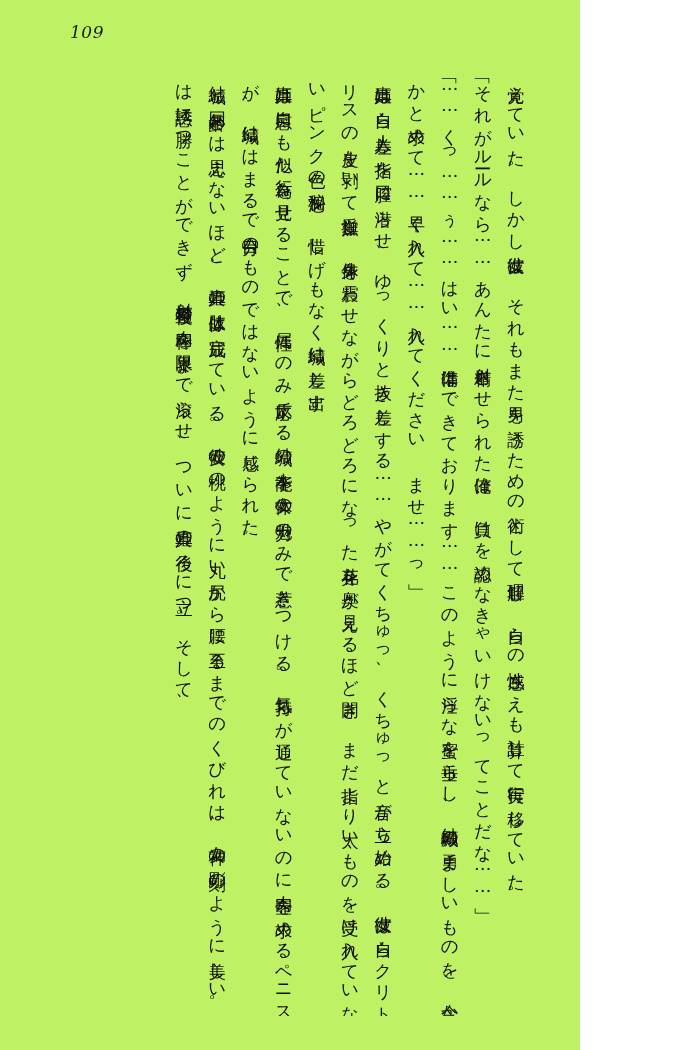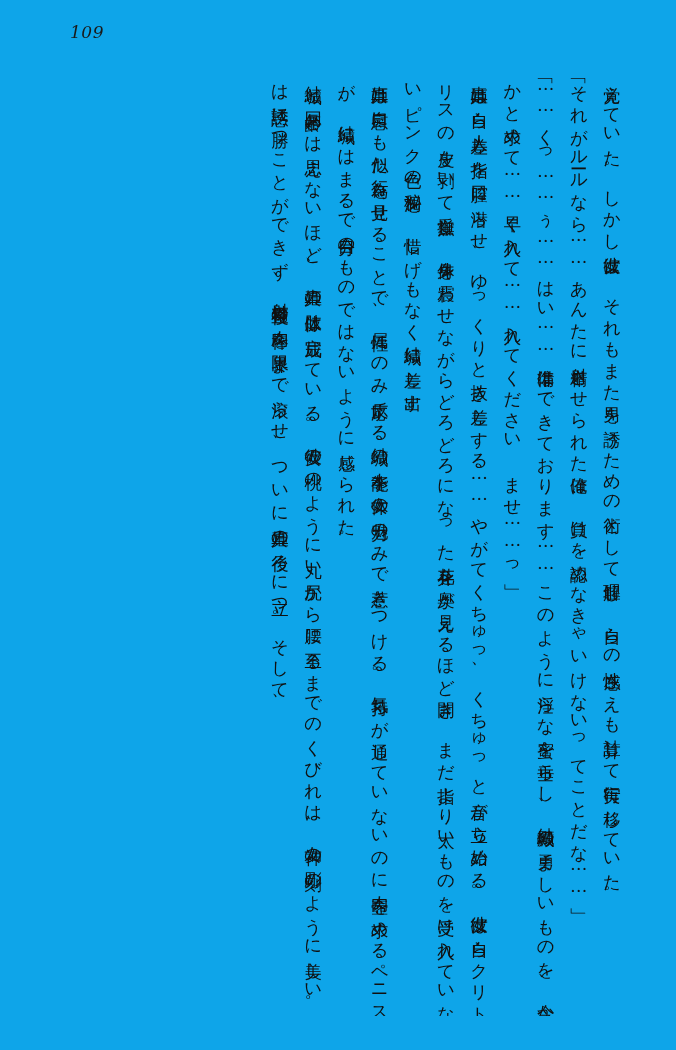--- a/index.html
+++ b/index.html
@@ -9,23 +9,23 @@
   }
   body {
     width: 676px;
     height: 1050px;
     overflow: hidden;
     font-family: "DejaVu Serif", "Liberation Serif", serif;
     color: #111111;
   }
   .page {
     position: relative;
-    width: 676px;
+    width: 580px;
     height: 1050px;
-    background: #0ea5e9;
+    background: #bef264;
     box-sizing: border-box;
   }
   .page-number {
     position: absolute;
     top: 22px;
     left: 70px;
     font-family: "DejaVu Serif", "Liberation Serif", serif;
     font-style: italic;
     font-size: 17px;
     color: #1a1a1a;

